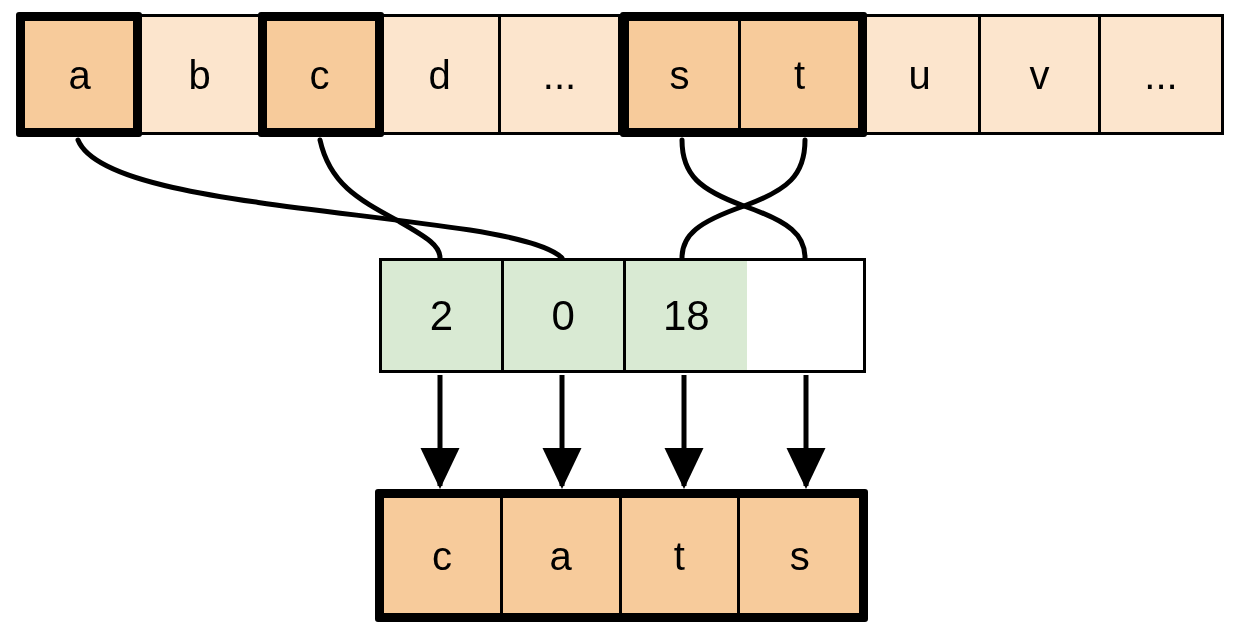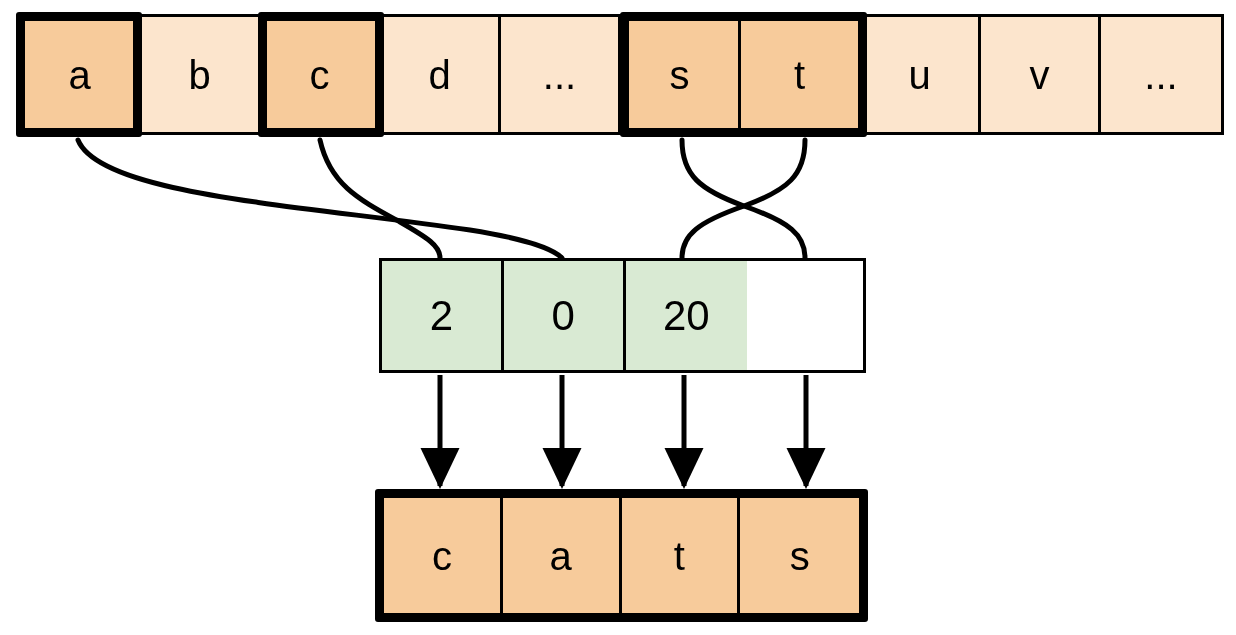--- a/index.html
+++ b/index.html
@@ -153,21 +153,21 @@
     <div class="cell">...</div>
   </div>
 
   <div class="thick-box" style="left:16px; top:12px; width:126px; height:125px;"></div>
   <div class="thick-box" style="left:258px; top:12px; width:126px; height:125px;"></div>
   <div class="thick-box" style="left:620px; top:12px; width:247px; height:125px;"></div>
 
   <div class="row" id="index-row">
     <div class="cell">2</div>
     <div class="cell">0</div>
-    <div class="cell">20</div>
+    <div class="cell">18</div>
   </div>
 
   <div class="row" id="output-row">
     <div class="cell">c</div>
     <div class="cell">a</div>
     <div class="cell">t</div>
     <div class="cell">s</div>
   </div>
 
 </div>

